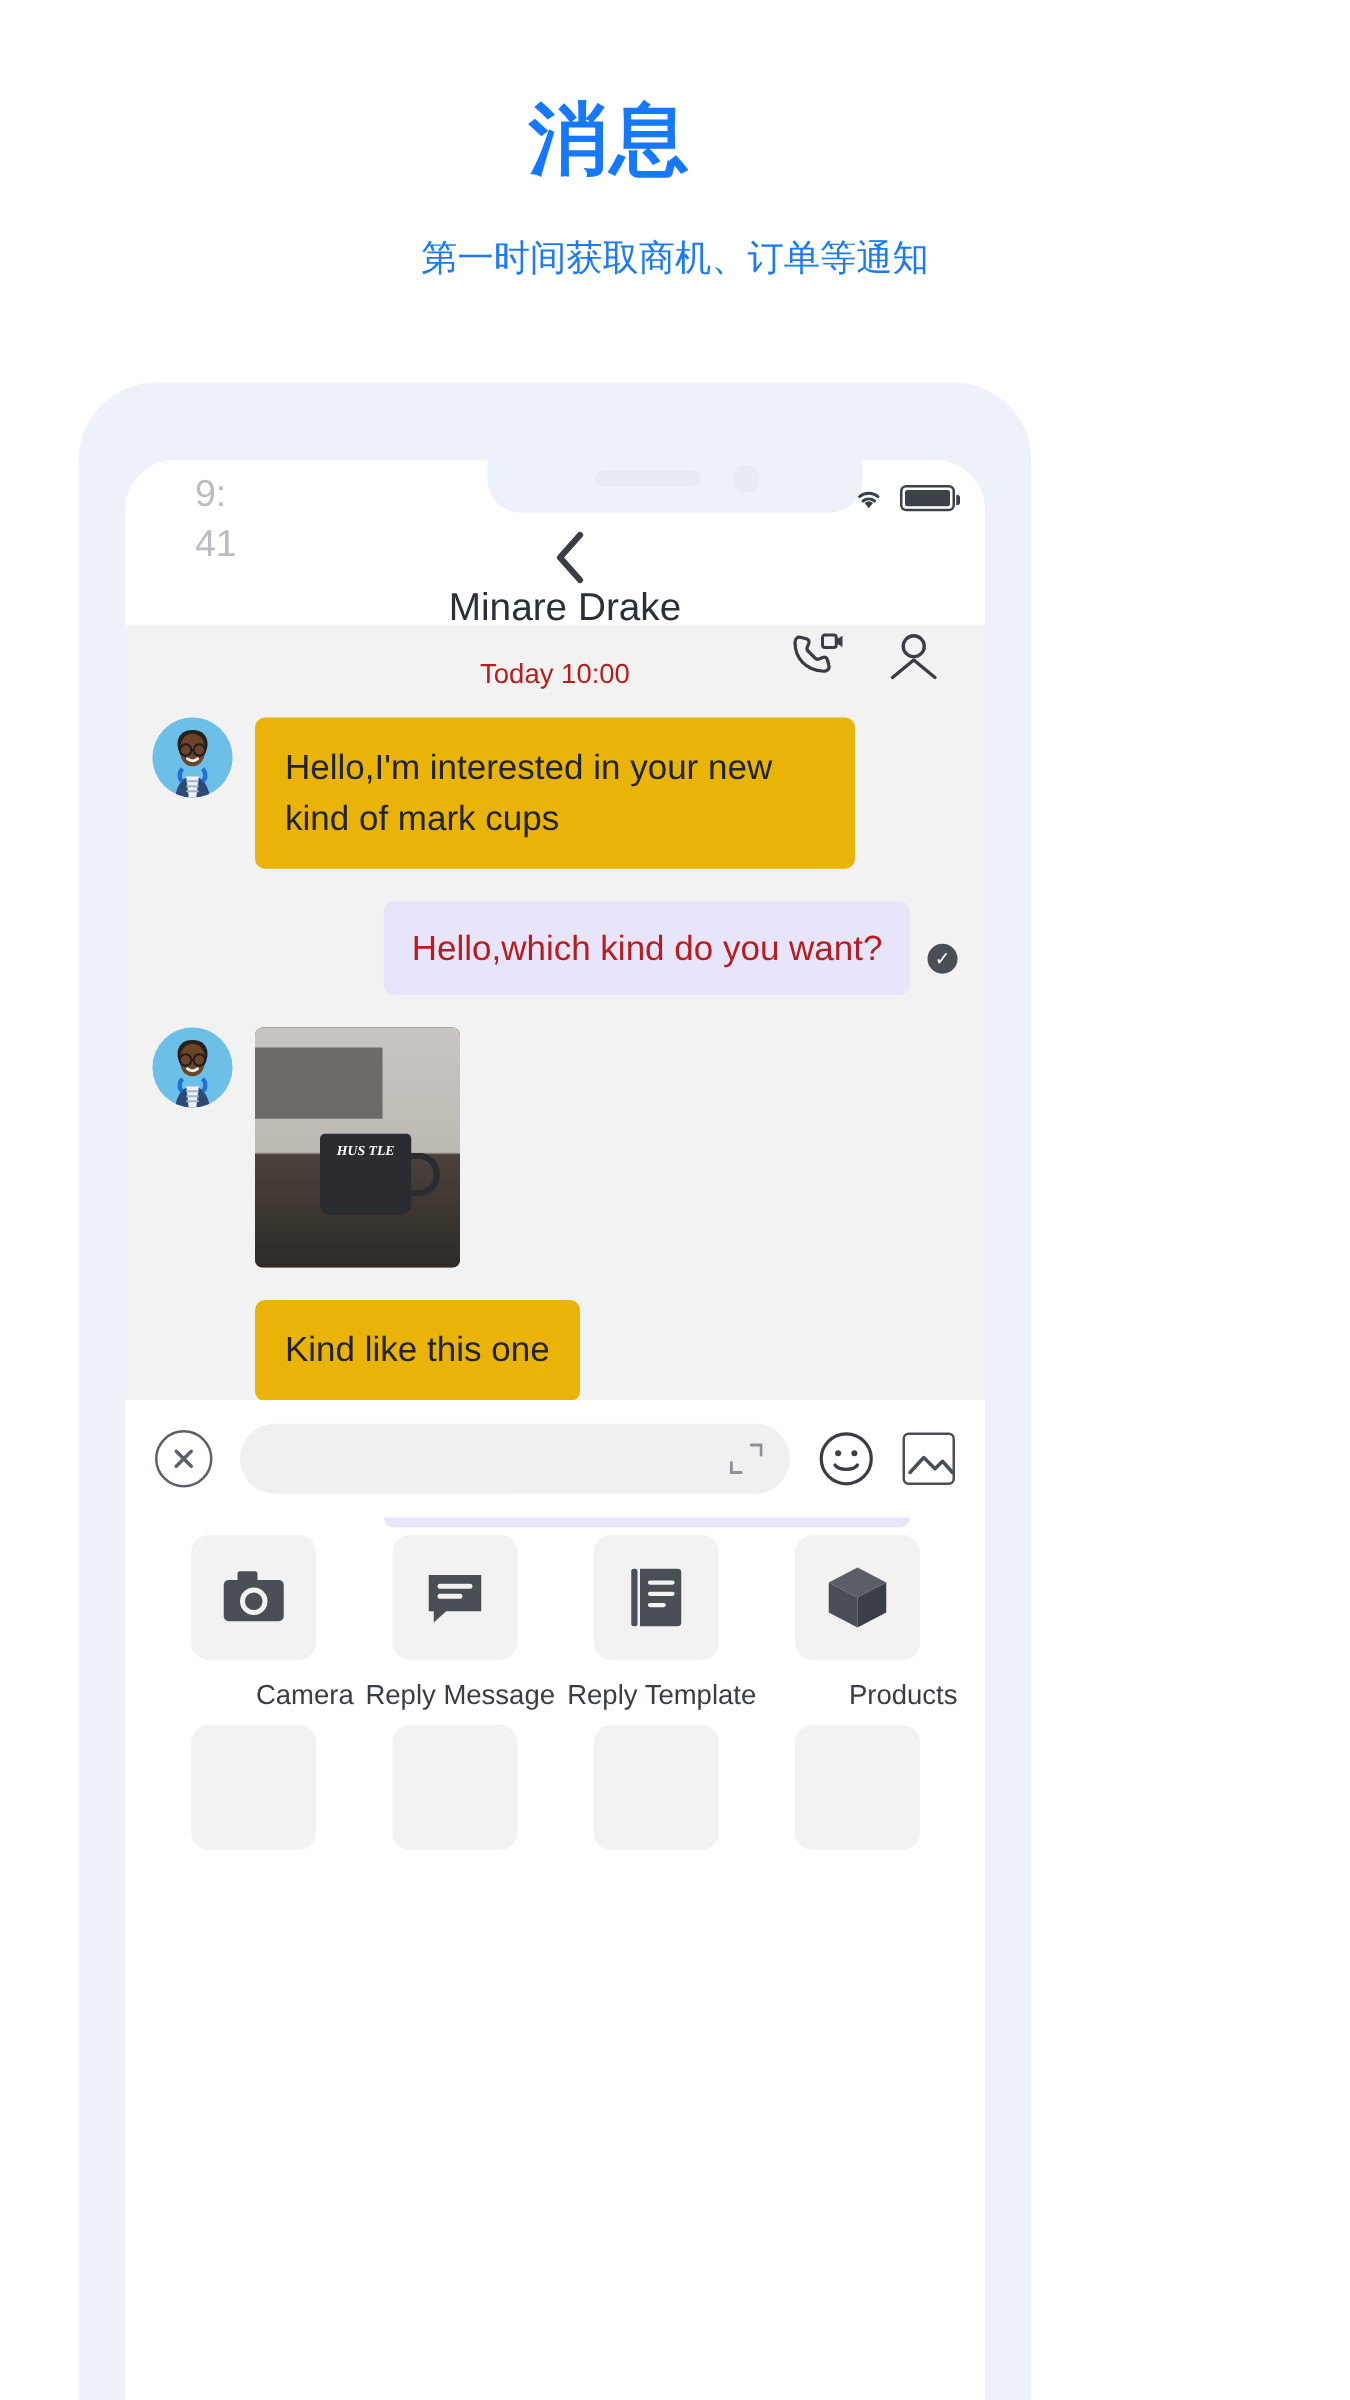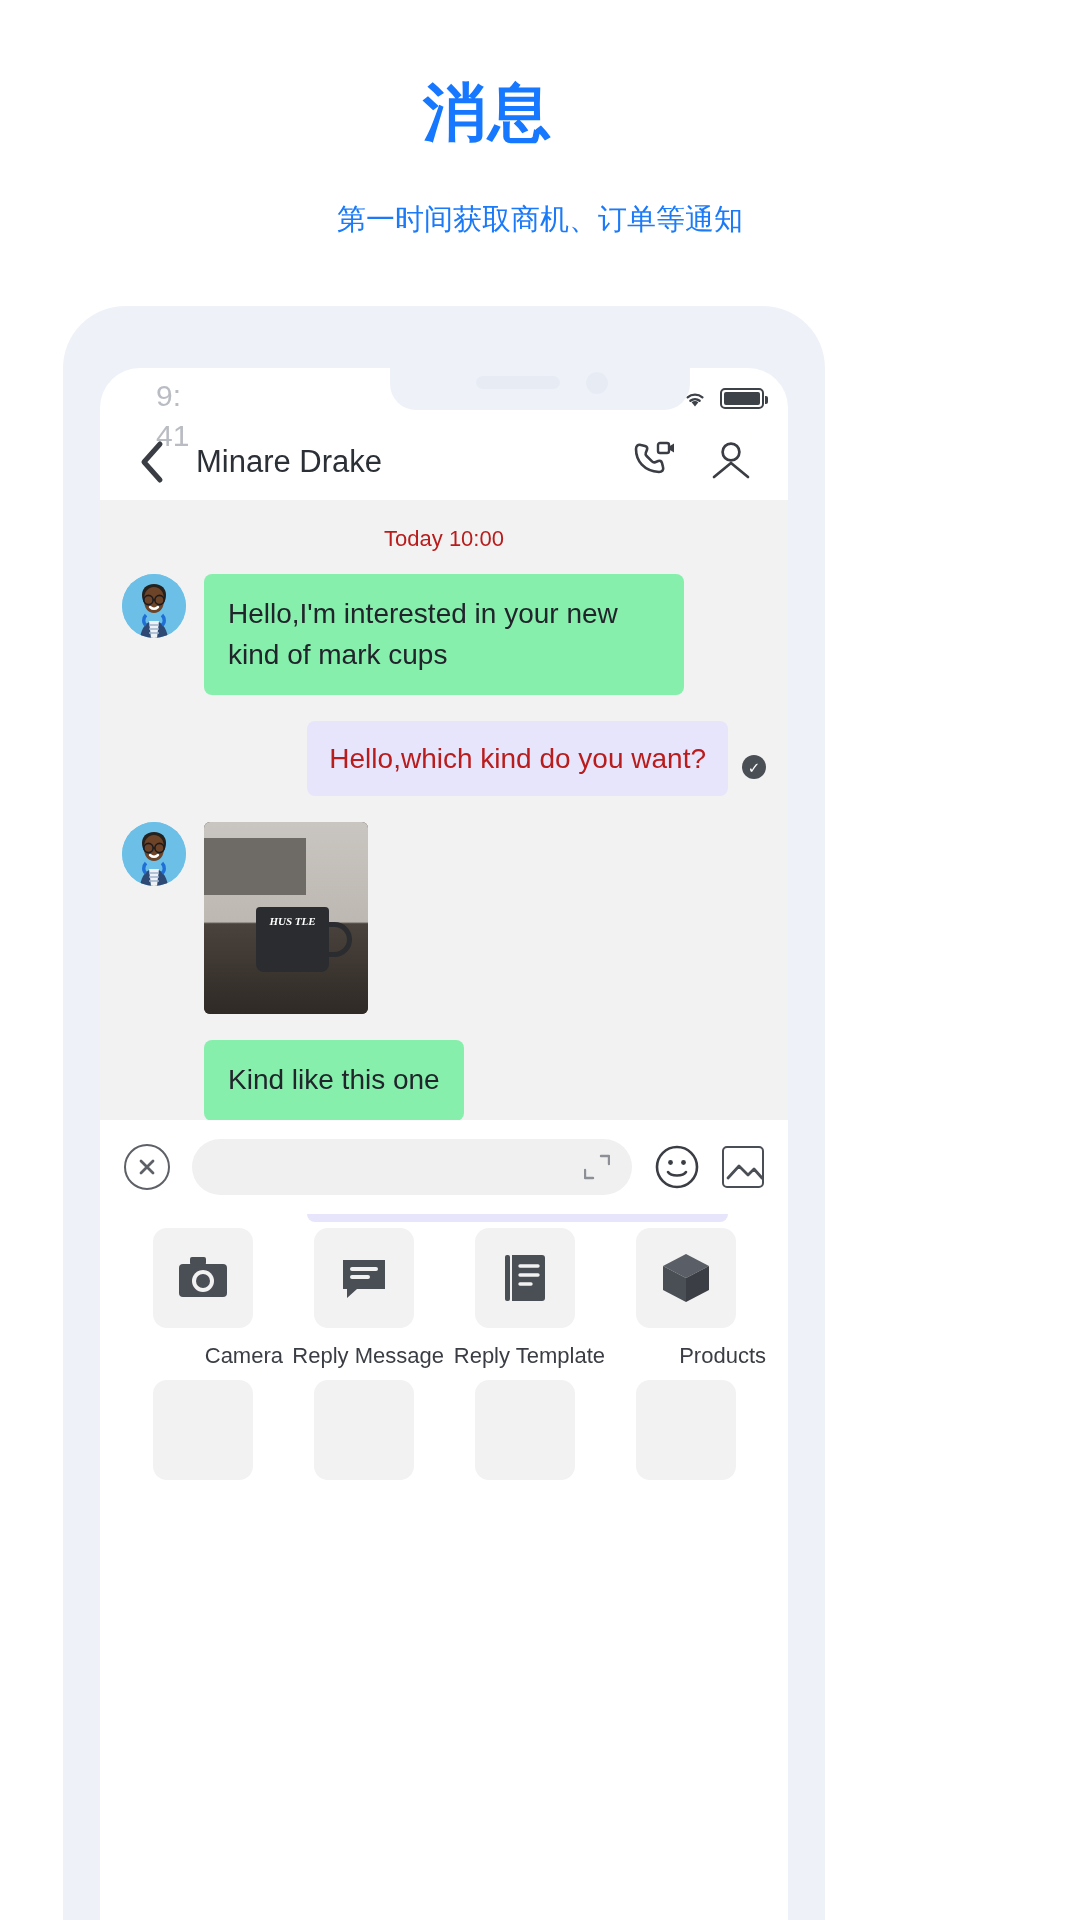--- a/index.html
+++ b/index.html
@@ -12,21 +12,21 @@
   .page { position: relative; width: 1080px; height: 1920px; background:#fff; }
 
   
   .promo-title {
     position: absolute; top: 78px; left: 0; width: 976px;
     text-align: center;
     font-size: 63px; font-weight: 700; color: #1677ff;
     letter-spacing: 2px; line-height: 1.1;
   }
   .promo-sub {
-    position: absolute; top: 198px; left: 0; width: 1080px;
+    position: absolute; top: 186px; left: 0; width: 1080px;
     text-align: center;
     font-size: 29px; font-weight: 400; color: #1a7af8;
     line-height: 1.45;
   }
   .promo-sub div { white-space: nowrap; }
 
   
   .phone-frame {
     position: absolute;
     left: 63px; top: 306px;
@@ -92,21 +92,21 @@
   .batt::after{
     content:''; position:absolute; right:-6px; top:6px;
     width:3px; height:8px; background:#3d4148; border-radius:0 2px 2px 0;
   }
   .batt i{ display:block; width:100%; height:100%; background:#3d4148; border-radius:2px; }
 
   
   .chat-header {
     position: absolute; top: 56px; left: 0; width: 688px; height: 76px;
     background: #ffffff;
-    display: flex; align-items: center; z-index: 4;
+    display: flex; align-items: center; z-index: 4; flex-direction: column;
   }
   .back-btn { width: 58px; display:flex; justify-content:center; align-items:center; margin-left: 22px;}
   .chat-name {
     font-size: 31px; color: #2b2f36; font-weight: 400;
     margin-left: 16px;
   }
   .hdr-actions { margin-left:auto; display:flex; align-items:center; gap: 34px; margin-right: 36px;}
 
   
   .messages {
@@ -120,21 +120,21 @@
     padding-top: 26px; padding-bottom: 22px;
   }
   .row { display: flex; align-items: flex-start; margin-bottom: 26px; }
   .row.out { justify-content: flex-end; }
   .avatar {
     width: 64px; height: 64px; border-radius: 50%;
     background: #6cc0e8; flex: none; margin-right: 18px;
     overflow: hidden; position: relative;
   }
   .bubble-in {
-    background: #86efac; border-radius: 8px;
+    background: #eab308; border-radius: 8px;
     padding: 20px 24px; max-width: 480px;
     font-size: 28px; color: #21252b; line-height: 1.45;
   }
   .bubble-out {
     background: #e6e5fb; border-radius: 8px;
     padding: 18px 22px; max-width: 470px;
     font-size: 28px; color: #b91c1c; line-height: 1.4;
   }
   .tick {
     width: 24px; height: 24px; border-radius: 50%;

